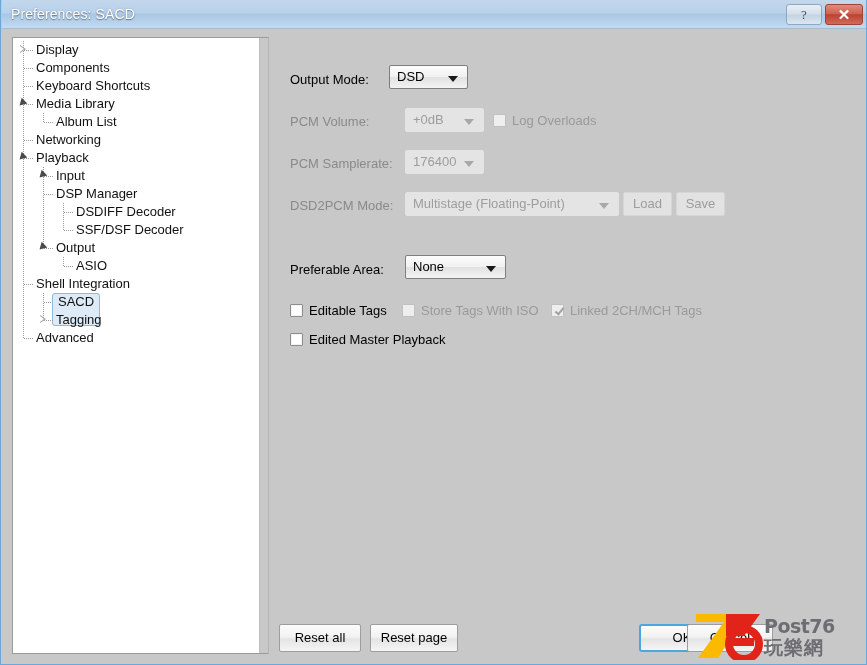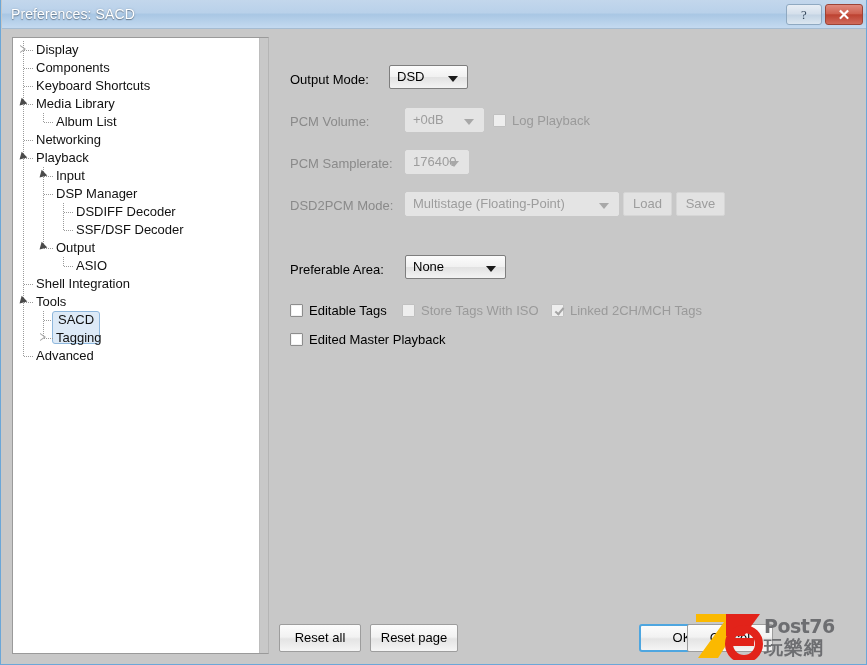--- a/index.html
+++ b/index.html
@@ -410,26 +410,20 @@
             <span class="conn" style="left: 51px; width: 9px;"></span>
             <span class="lbl" style="position: absolute; left: 63px; top: 0px;">ASIO</span>
           </div>
           <div class="tnode">
             <span class="stub full" style="left: 10px;"></span>
             <span class="conn" style="left: 11px; width: 9px;"></span>
             <span class="lbl" style="position: absolute; left: 23px; top: 0px;">Shell Integration</span>
           </div>
           <div class="tnode">
             <span class="stub full" style="left: 10px;"></span>
-            <span class="conn" style="left: 11px; width: 9px;"></span>
-            <span class="tri-solid" style="left: 6px;"></span>
-            <span class="lbl" style="position: absolute; left: 23px; top: 0px;">Tools</span>
-          </div>
-          <div class="tnode">
-            <span class="stub full" style="left: 10px;"></span>
             <span class="stub full" style="left: 30px;"></span>
             <span class="conn" style="left: 31px; width: 9px;"></span>
             <span class="lbl" style="position: absolute; left: 43px; top: 0px;"><span class="sel">SACD</span></span>
           </div>
           <div class="tnode">
             <span class="stub full" style="left: 10px;"></span>
             <span class="stub" style="left: 30px;"></span>
             <span class="conn" style="left: 31px; width: 9px;"></span>
             <span class="tri-hollow" style="left: 27px;"></span>
             <span class="lbl" style="position: absolute; left: 43px; top: 0px;">Tagging</span>
@@ -452,25 +446,25 @@
       </div>
 
       <div class="row-label dis" style="left:21px; top:85px;">PCM Volume:</div>
       <div class="combo disabled" style="left:136px; top:79px; width:79px;">
         <span class="val">+0dB</span>
         <span class="arrow"></span>
       </div>
 
       <div class="cbox dis" style="left:224px; top:84px;">
         <span class="box"></span>
-        <span class="txt">Log Playback</span>
+        <span class="txt">Log Overloads</span>
       </div>
 
       <div class="row-label dis" style="left:21px; top:127px;">PCM Samplerate:</div>
-      <div class="combo disabled" style="left:136px; top:121px; width:64px;">
+      <div class="combo disabled" style="left:136px; top:121px; width:79px;">
         <span class="val">176400</span>
         <span class="arrow"></span>
       </div>
 
       <div class="row-label dis" style="left:21px; top:169px;">DSD2PCM Mode:</div>
       <div class="combo disabled" style="left:136px; top:163px; width:214px;">
         <span class="val">Multistage (Floating-Point)</span>
         <span class="arrow"></span>
       </div>
       <div class="sbtn disabled" style="left:354px; top:163px; width:49px;">Load</div>

